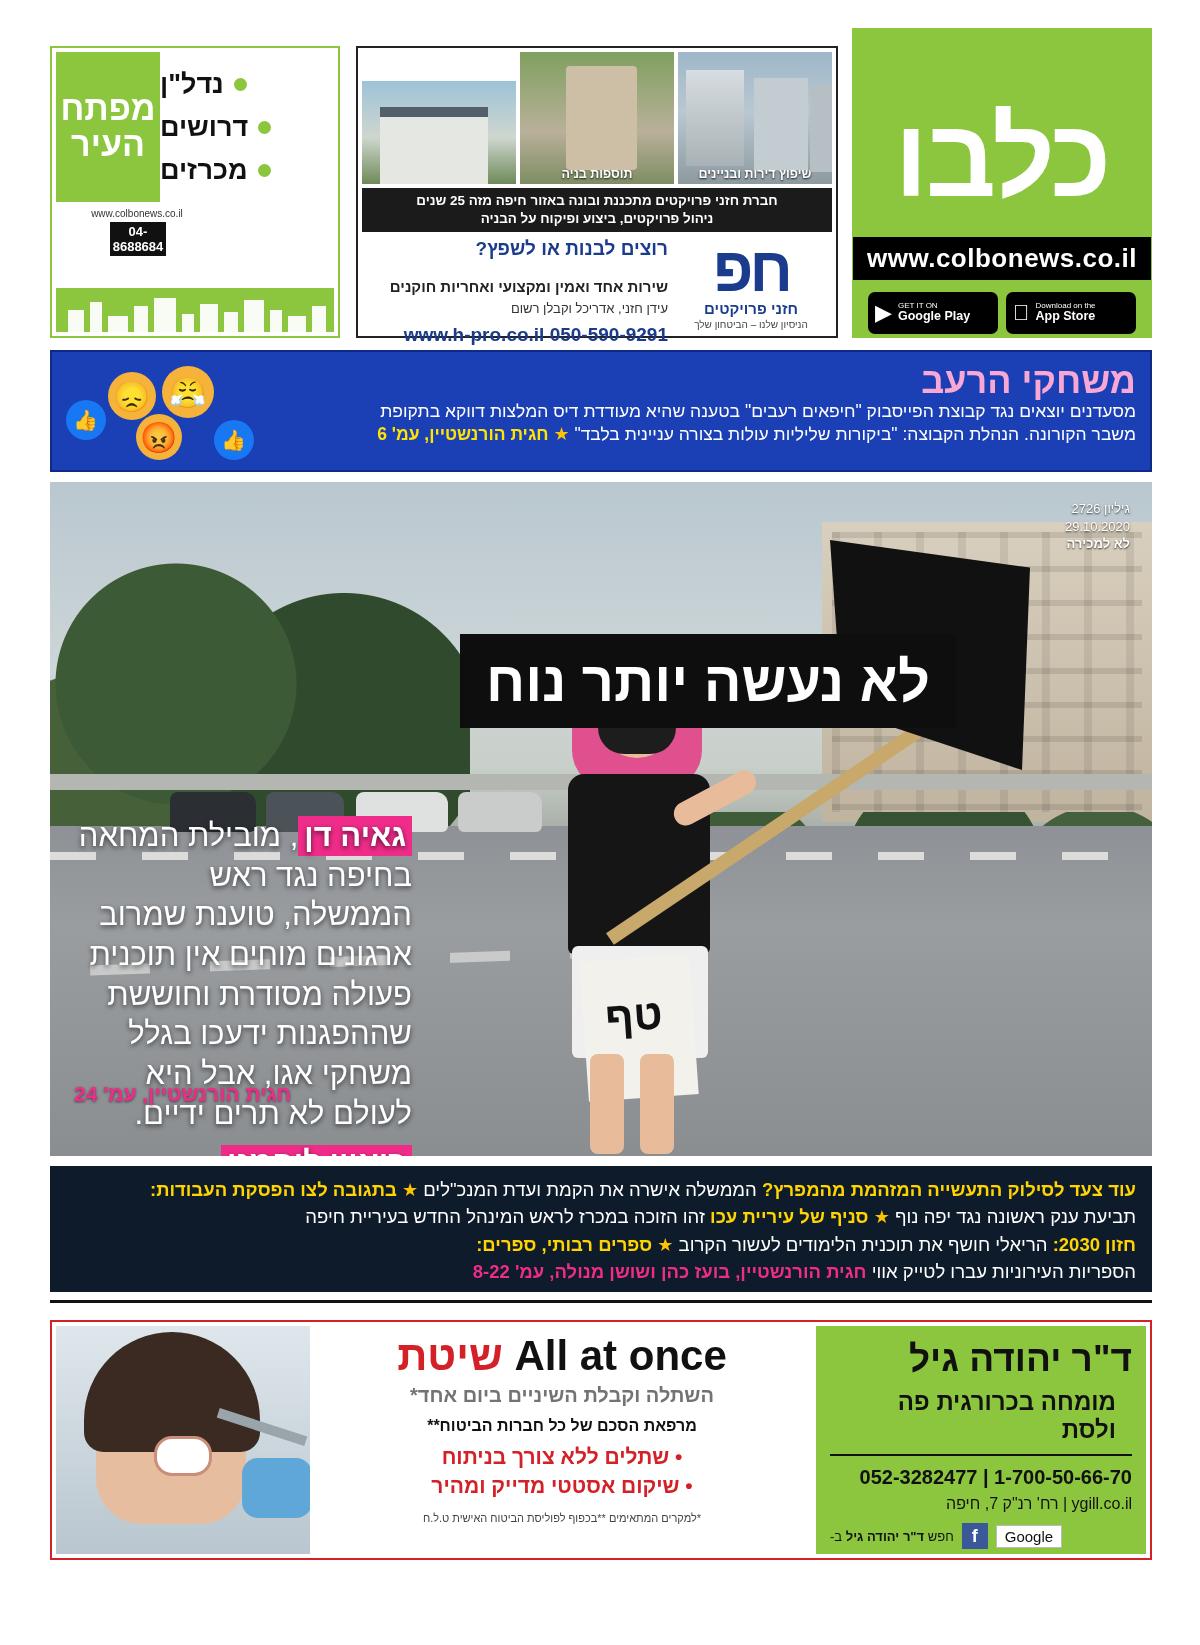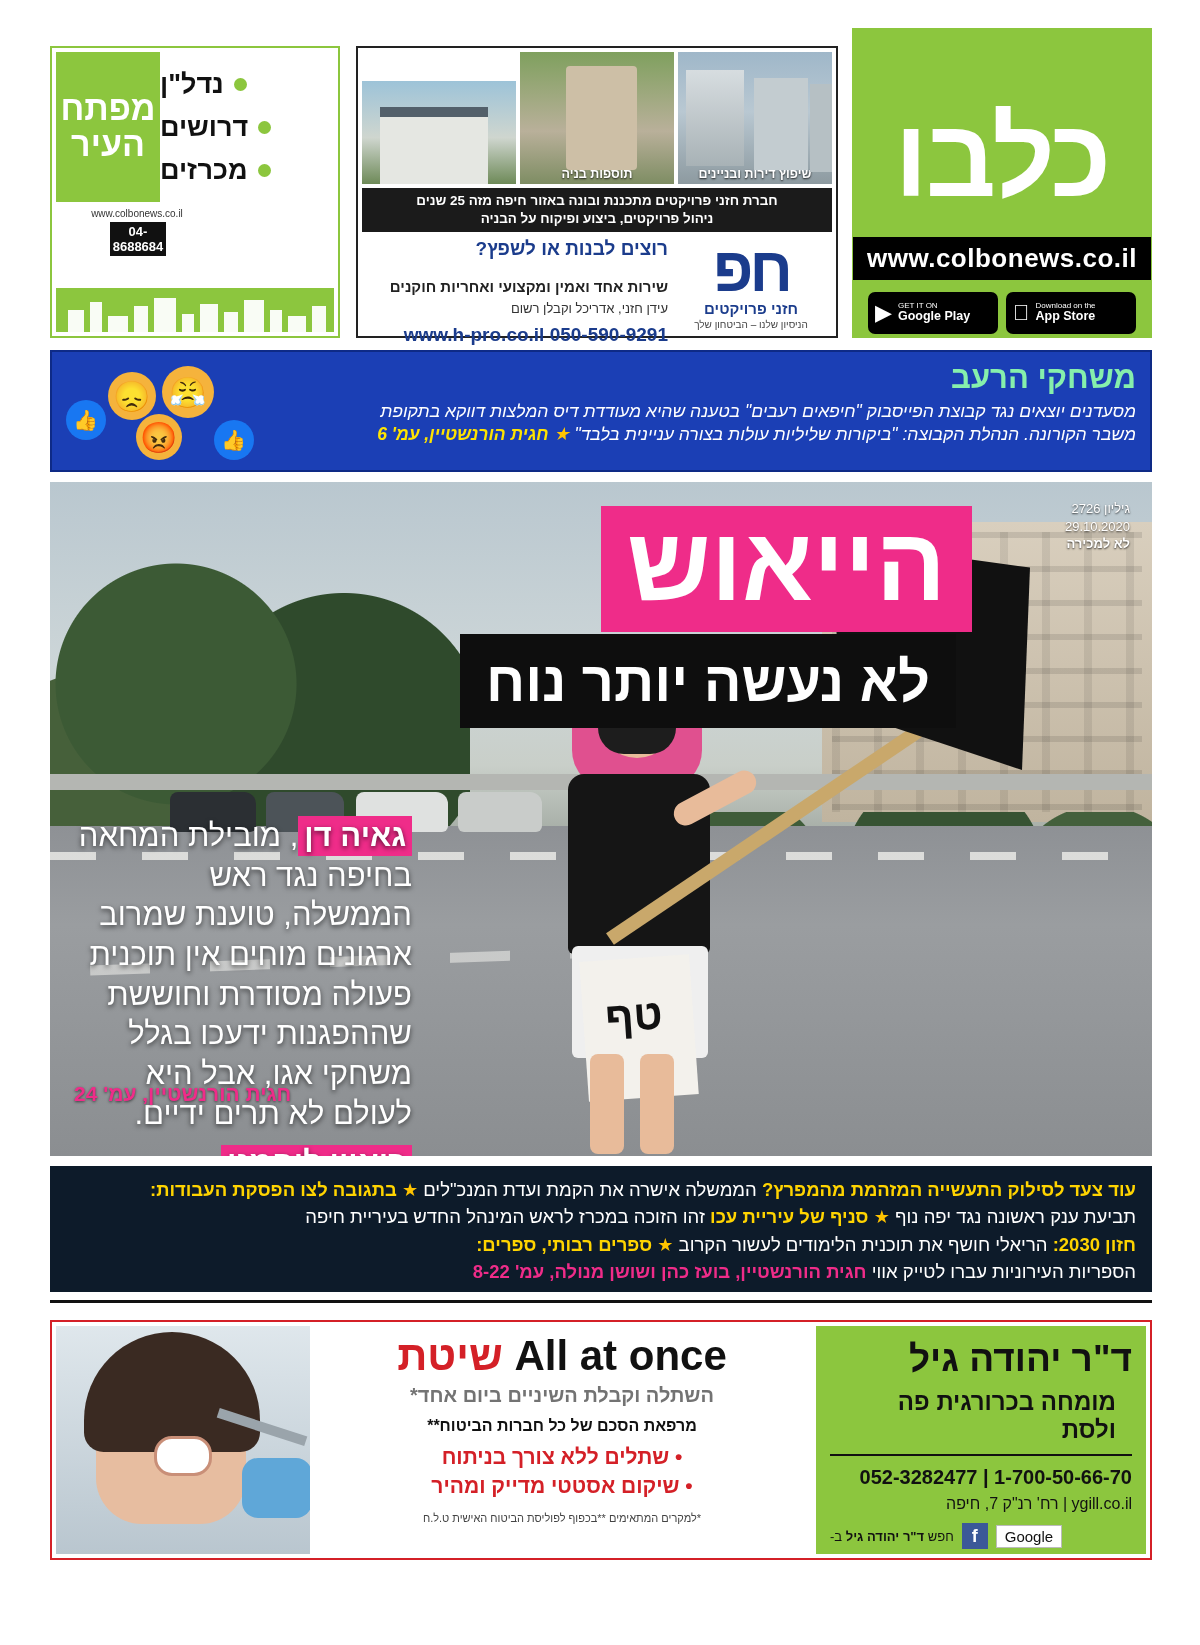--- a/index.html
+++ b/index.html
@@ -55,22 +55,22 @@
   .promo-pages{position:absolute;left:4px;right:4px;top:196px;height:44px;background:#111;color:#fff;display:flex;align-items:center;justify-content:center;font-size:30px;font-weight:bold;}
   .skyline{position:absolute;left:4px;right:4px;bottom:4px;height:44px;background:#8cc63e;}
   .skyline:before{content:"";position:absolute;left:0;right:0;bottom:0;height:30px;
     background:
       repeating-linear-gradient(90deg,#fff 0 6px,transparent 6px 16px) ;
     opacity:.0;}
   .sk{position:absolute;bottom:0;background:#fff;opacity:.95;}
 
   
   .blue{position:absolute;left:50px;top:350px;width:1102px;height:122px;background:#1b3fb5;border:2px solid #0e2a86;box-sizing:border-box;color:#fff;}
-  .blue-title{position:absolute;right:14px;top:8px;font-size:31px;font-weight:bold;color:#86efac;}
-  .blue-body{position:absolute;right:14px;left:300px;top:48px;font-size:17.5px;line-height:1.33;text-align:right;font-style:italic;}
+  .blue-title{position:absolute;right:14px;top:8px;font-size:36px;font-weight:bold;color:#f9a8d4;}
+  .blue-body{position:absolute;right:14px;left:300px;top:48px;font-size:17.5px;line-height:1.33;text-align:right;}
   .blue-credit{color:#ffe400;font-weight:bold;}
   .emojis{position:absolute;left:14px;top:10px;width:270px;height:100px;}
   .em{position:absolute;border-radius:50%;display:flex;align-items:center;justify-content:center;font-size:30px;}
   .em1{left:96px;top:4px;width:52px;height:52px;background:#f5b33c;}
   .em2{left:42px;top:10px;width:48px;height:48px;background:#f5b33c;}
   .em3{left:70px;top:52px;width:46px;height:46px;background:#f5b33c;}
   .thumb{position:absolute;width:40px;height:40px;border-radius:50%;background:#1877f2;color:#fff;display:flex;align-items:center;justify-content:center;font-size:20px;}
   .th1{left:0px;top:38px;}
   .th2{left:148px;top:58px;}
 
@@ -290,21 +290,20 @@
     </div>
     <div class="pole"></div>
     <div class="flag"></div>
 
     <div class="hero-tag">
       <div>גיליון 2726</div>
       <div>29.10.2020</div>
       <div style="font-weight:bold">לא למכירה</div>
     </div>
 
-    <div class="hl1">הייאוש</div>
     <div class="hl2">לא נעשה יותר נוח</div>
 
     <div class="lede">
       <span class="big hl-pink">גאיה דן</span><span>, מובילת המחאה בחיפה נגד ראש הממשלה, טוענת שמרוב ארגונים מוחים אין תוכנית פעולה מסודרת וחוששת שההפגנות ידעכו בגלל משחקי אגו, אבל היא לעולם לא תרים ידיים.</span>
       <div style="margin-top:10px"><span class="hl-pink" style="font-weight:bold">ריאיון לוחמני</span></div>
     </div>
     <div class="credit">חגית הורנשטיין, עמ' 24</div>
   </div>
 
   <div class="strip">

